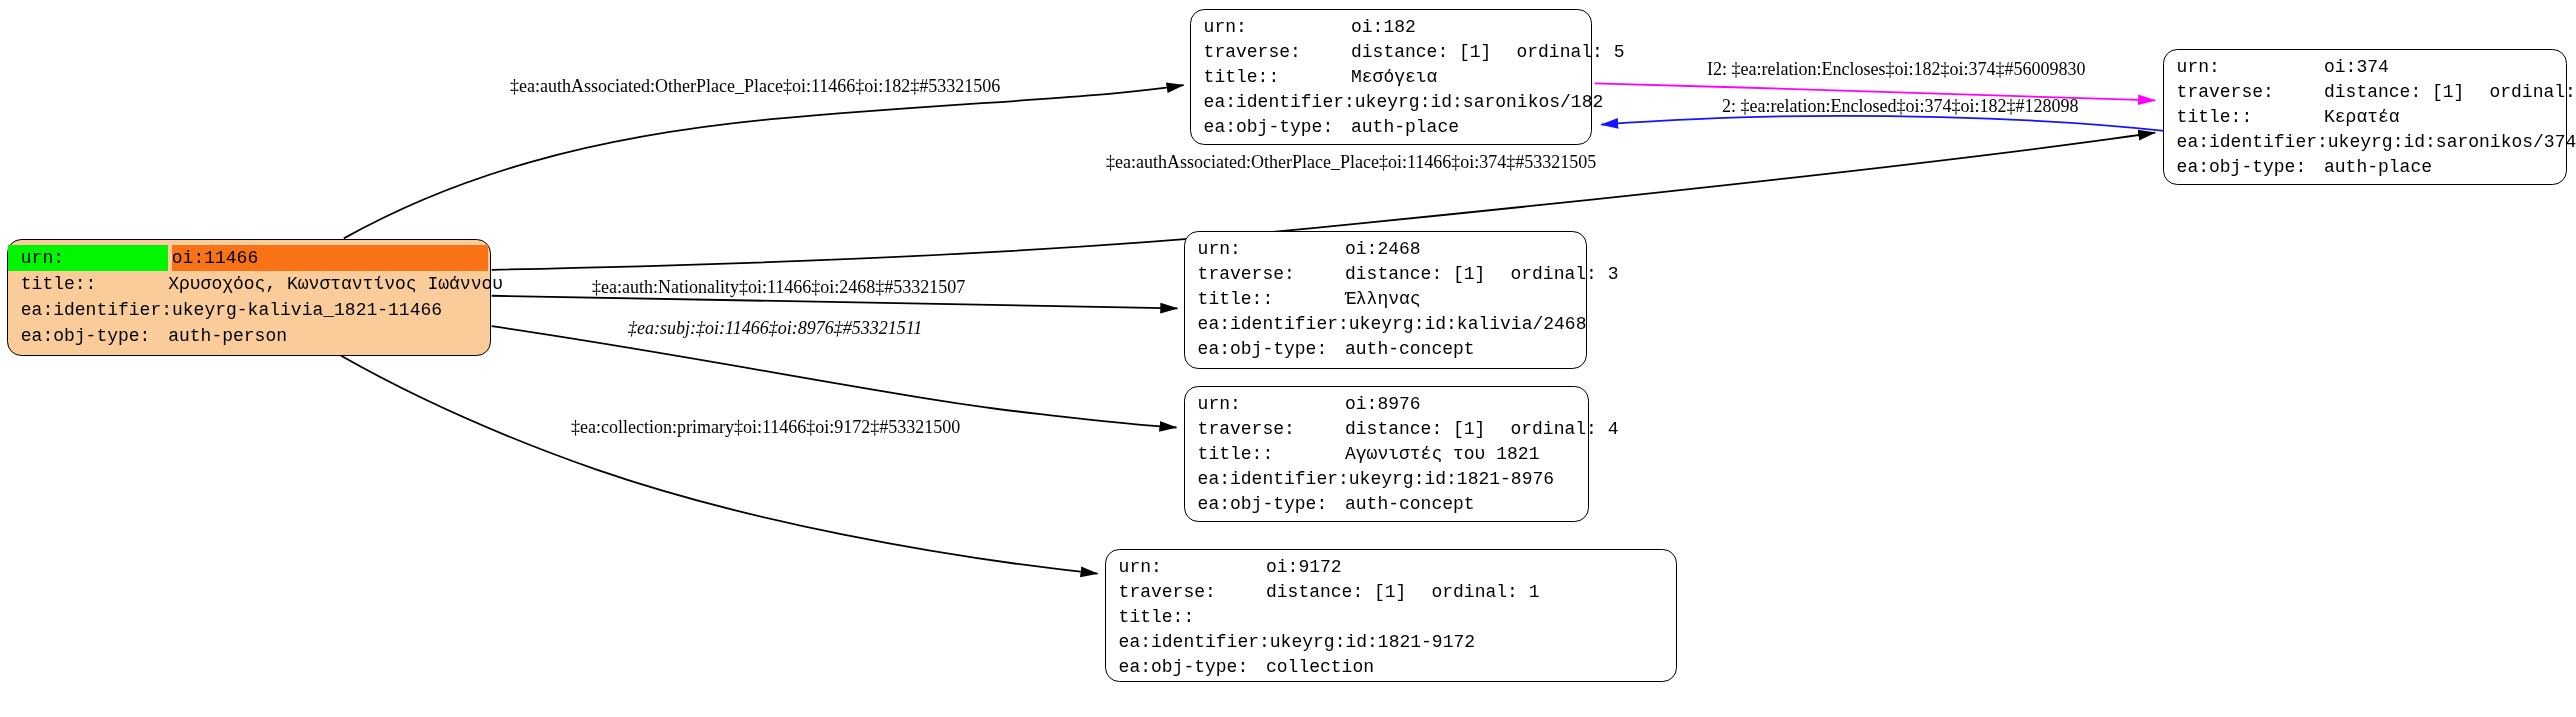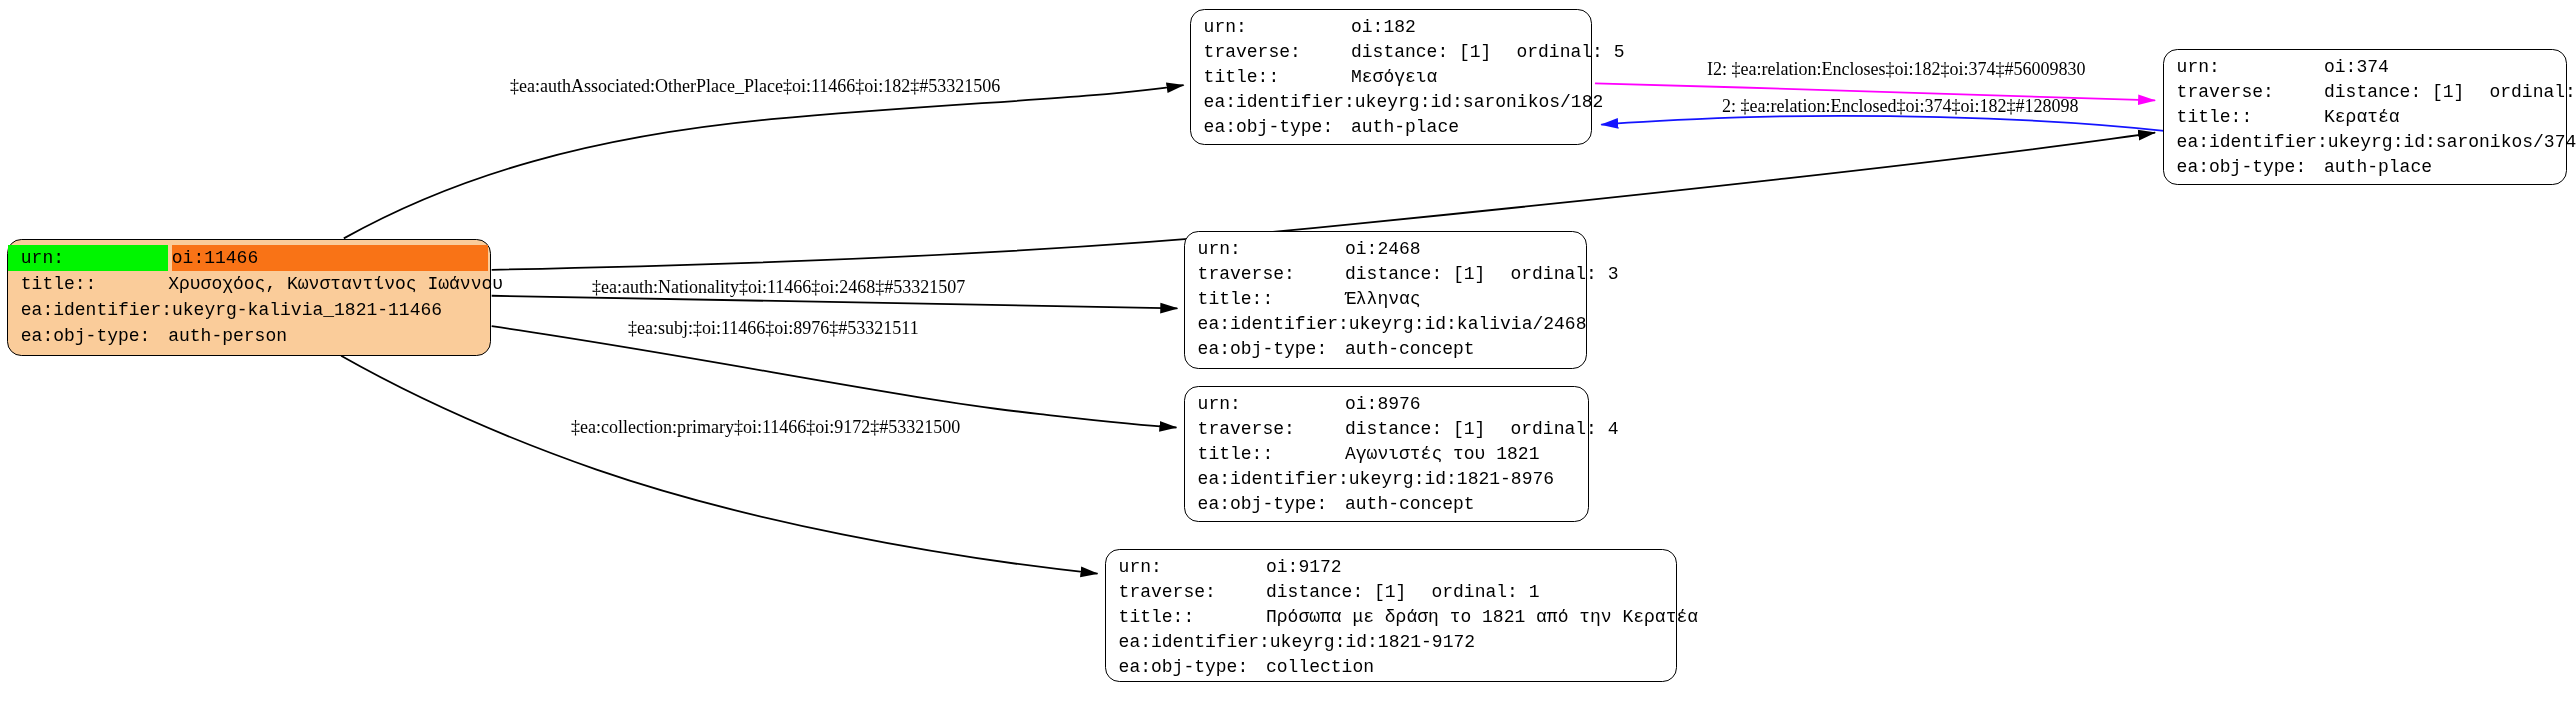--- a/index.html
+++ b/index.html
@@ -197,35 +197,35 @@
       <span class="k">urn:</span>
       <span class="v">oi:9172</span>
     </div>
     <div class="row">
       <span class="k">traverse:</span>
       <span class="v">distance: [1]</span>
       <span class="v2">ordinal: 1</span>
     </div>
     <div class="row">
       <span class="k">title::</span>
-      <span class="v">Πρόσωπα με δράση το 1821 από την Κερατέα</span>
     </div>
     <div class="row">
       <span class="k">ea:identifier:ukey</span>
       <span class="v">rg:id:1821-9172</span>
     </div>
     <div class="row">
       <span class="k">ea:obj-type:</span>
       <span class="v">collection</span>
     </div>
   </div>
 
   <div class="edge-label" style="left:510px;top:76px;">‡ea:authAssociated:OtherPlace_Place‡oi:11466‡oi:182‡#53321506</div>
+  <div class="edge-label" style="left:1106px;top:152px;">‡ea:authAssociated:OtherPlace_Place‡oi:11466‡oi:374‡#53321505</div>
   <div class="edge-label" style="left:1707px;top:59px;">I2: ‡ea:relation:Encloses‡oi:182‡oi:374‡#56009830</div>
   <div class="edge-label" style="left:1722px;top:96px;">2: ‡ea:relation:Enclosed‡oi:374‡oi:182‡#128098</div>
   <div class="edge-label" style="left:592px;top:277px;">‡ea:auth:Nationality‡oi:11466‡oi:2468‡#53321507</div>
-  <div class="edge-label" style="left:628px;top:318px;">‡ea:subj:‡oi:11466‡oi:8976‡#53321511</div>
+  <div class="edge-label" style="left:628px;top:318px;font-style:italic;">‡ea:subj:‡oi:11466‡oi:8976‡#53321511</div>
   <div class="edge-label" style="left:571px;top:417px;">‡ea:collection:primary‡oi:11466‡oi:9172‡#53321500</div>
 
   <div class="caption">root: 11466 nodes count: 6</div>
 
 </div>
 
 
 </body></html>

